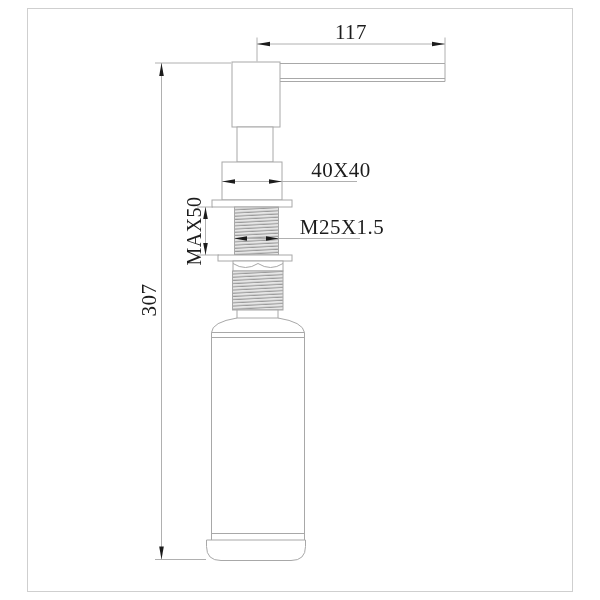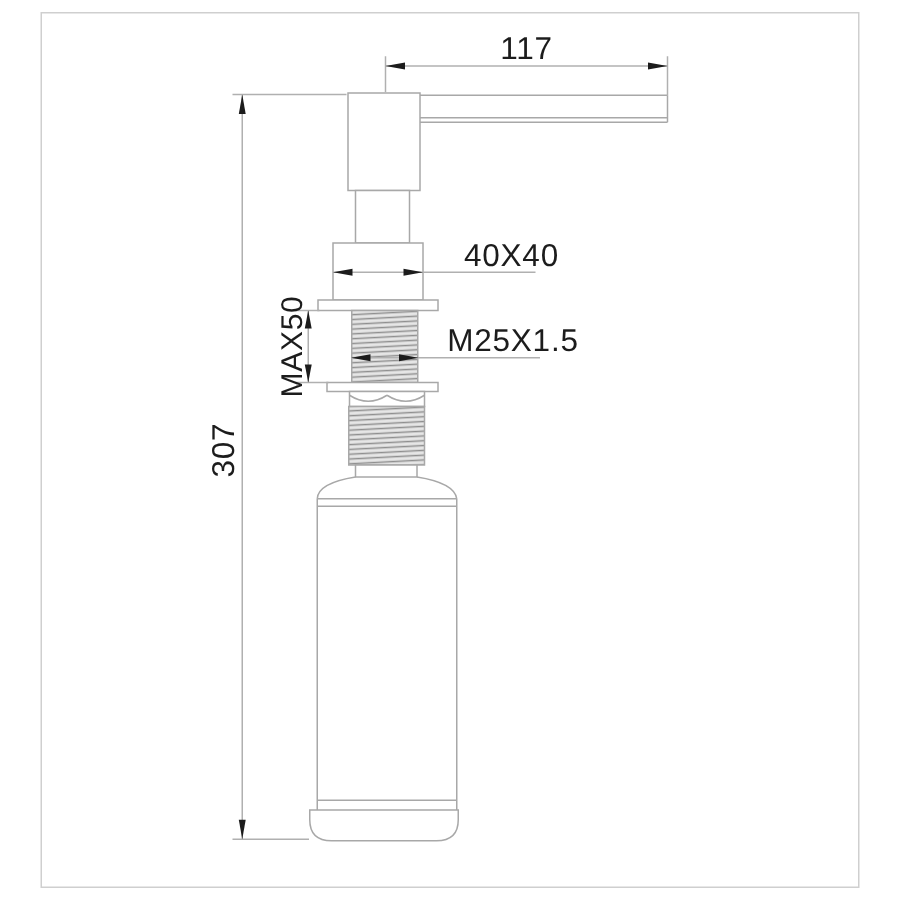--- a/index.html
+++ b/index.html
@@ -1,21 +1,21 @@
 <!DOCTYPE html>
 <html style="--bg: #ffffff; --frame: #cfcfcf; --outline: #a8a8a8; --dim: #b0b0b0; --ink: #1c1c1c; --thread-fill: #e6e6e6; --thread-line: #8f8f8f;"><head>
 <meta charset="utf-8">
 <style>
   :root{
     --bg:#ffffff; --frame:#cfcfcf; --outline:#a8a8a8; --dim:#b0b0b0;
     --ink:#1c1c1c; --thread-fill:#e6e6e6; --thread-line:#8f8f8f;
   }
   html,body{margin:0;padding:0;}
   body{background:var(--bg);font-family:"Liberation Sans",sans-serif;}
-  .canvas{position:relative;width:592px;height:600px;background:var(--bg);overflow:hidden;}
+  .canvas{position:relative;width:592px;height:600px;background:var(--bg);overflow:hidden;font-family:Liberation Serif, serif;}
   svg{position:absolute;inset:0;}
   .frame{fill:none;stroke:var(--frame);stroke-width:1;}
   .part{fill:#ffffff;stroke:var(--outline);stroke-width:1;}
   .edge{fill:none;stroke:var(--outline);stroke-width:1;}
   .thread{stroke:var(--outline);stroke-width:1;}
   .thread-hatch-bg{fill:var(--thread-fill);}
   .thread-hatch-line{stroke:var(--thread-line);stroke-width:1;}
   .dimline{fill:none;stroke:var(--dim);stroke-width:1;}
   .arrow{fill:var(--ink);stroke:none;}
   .dimtext{fill:var(--ink);font-size:21px;letter-spacing:0.5px;}

